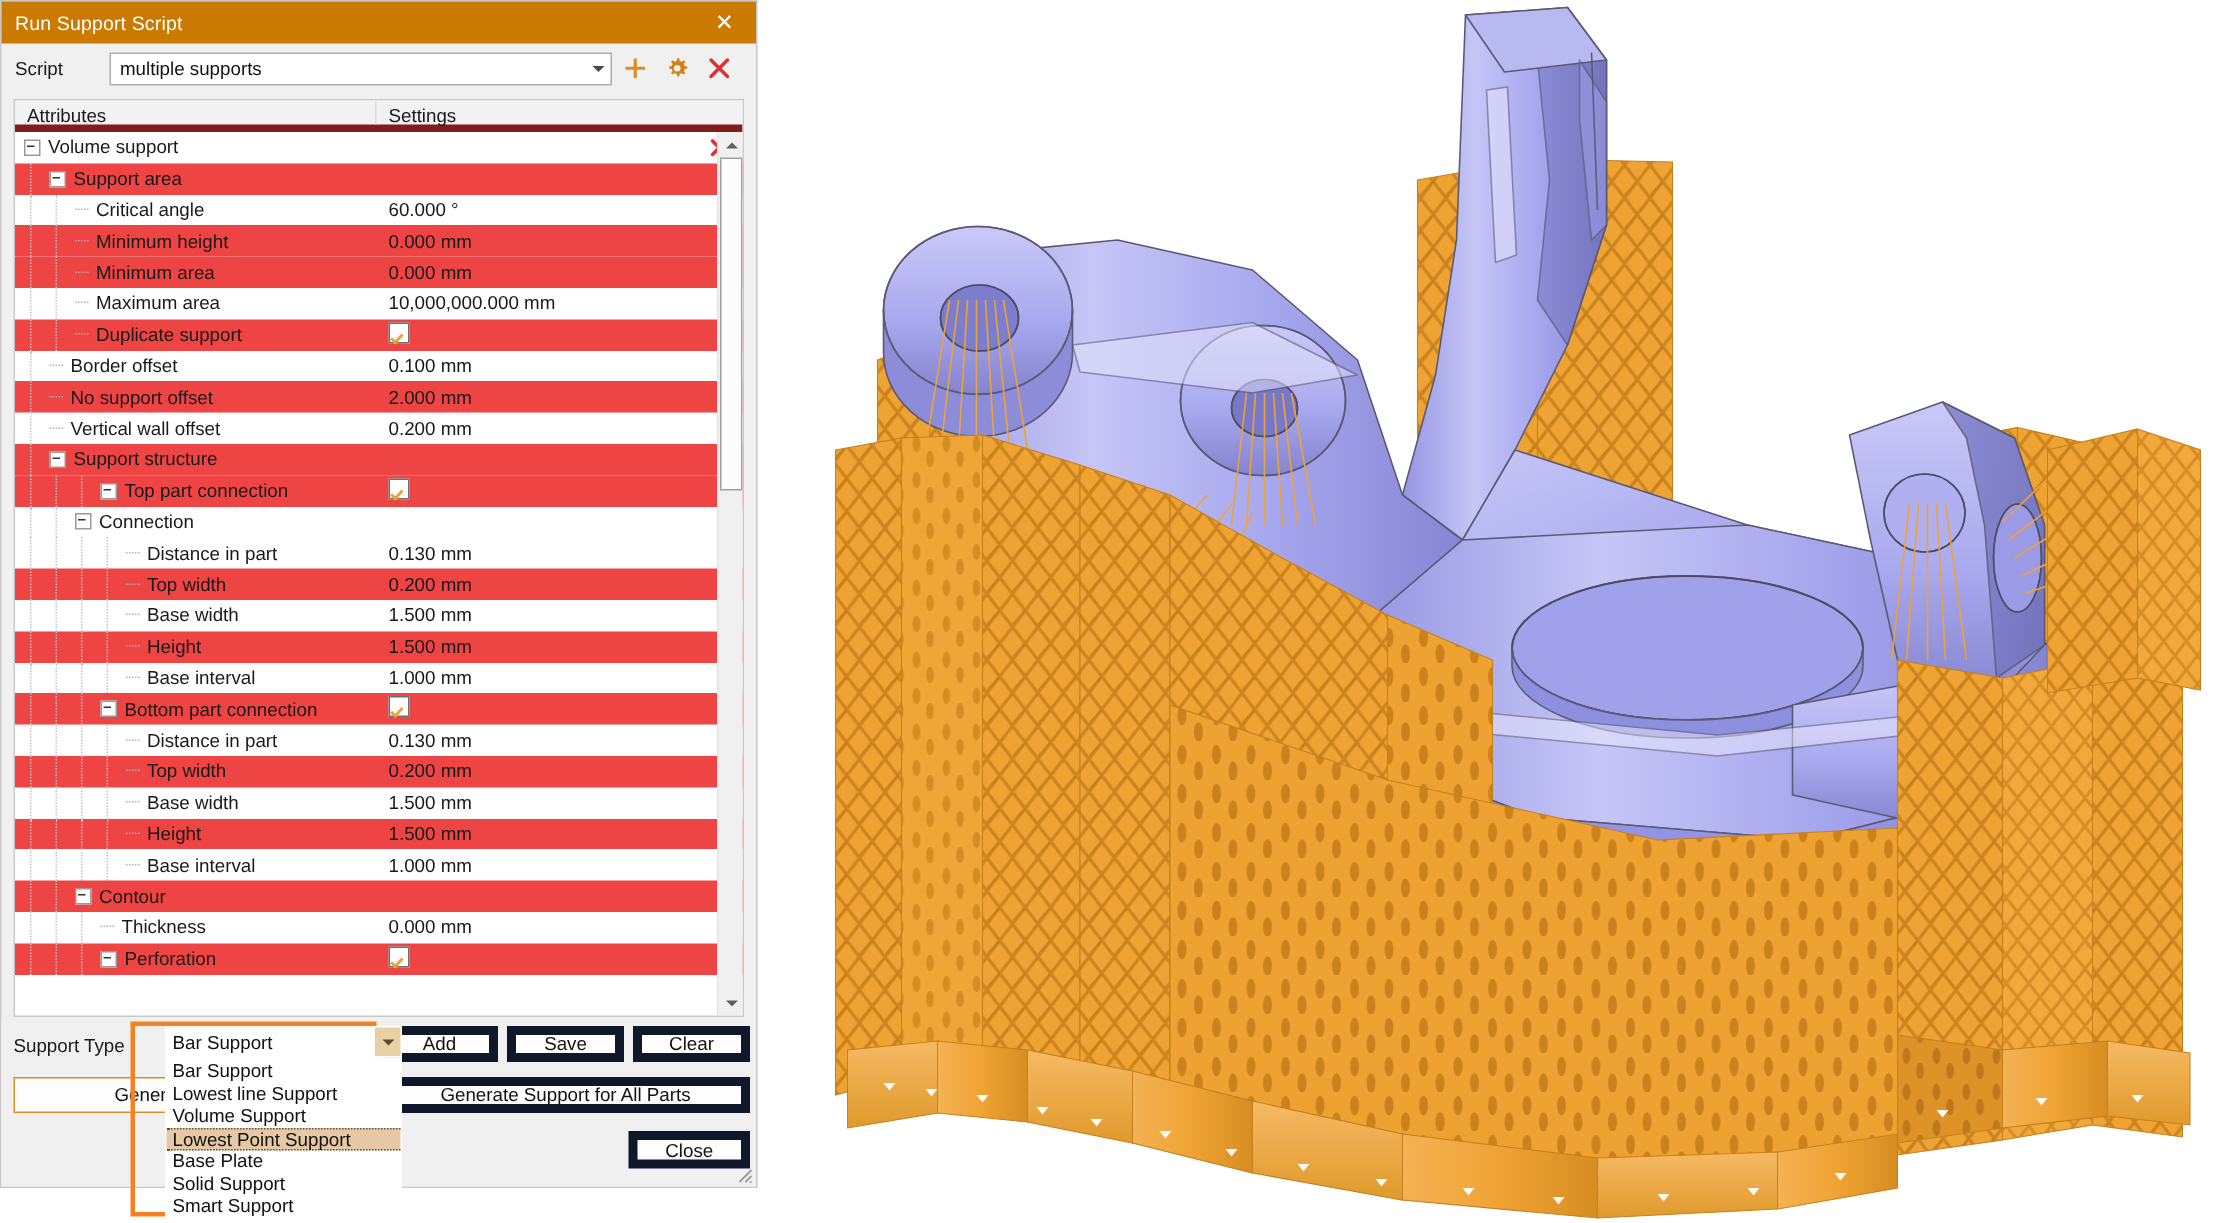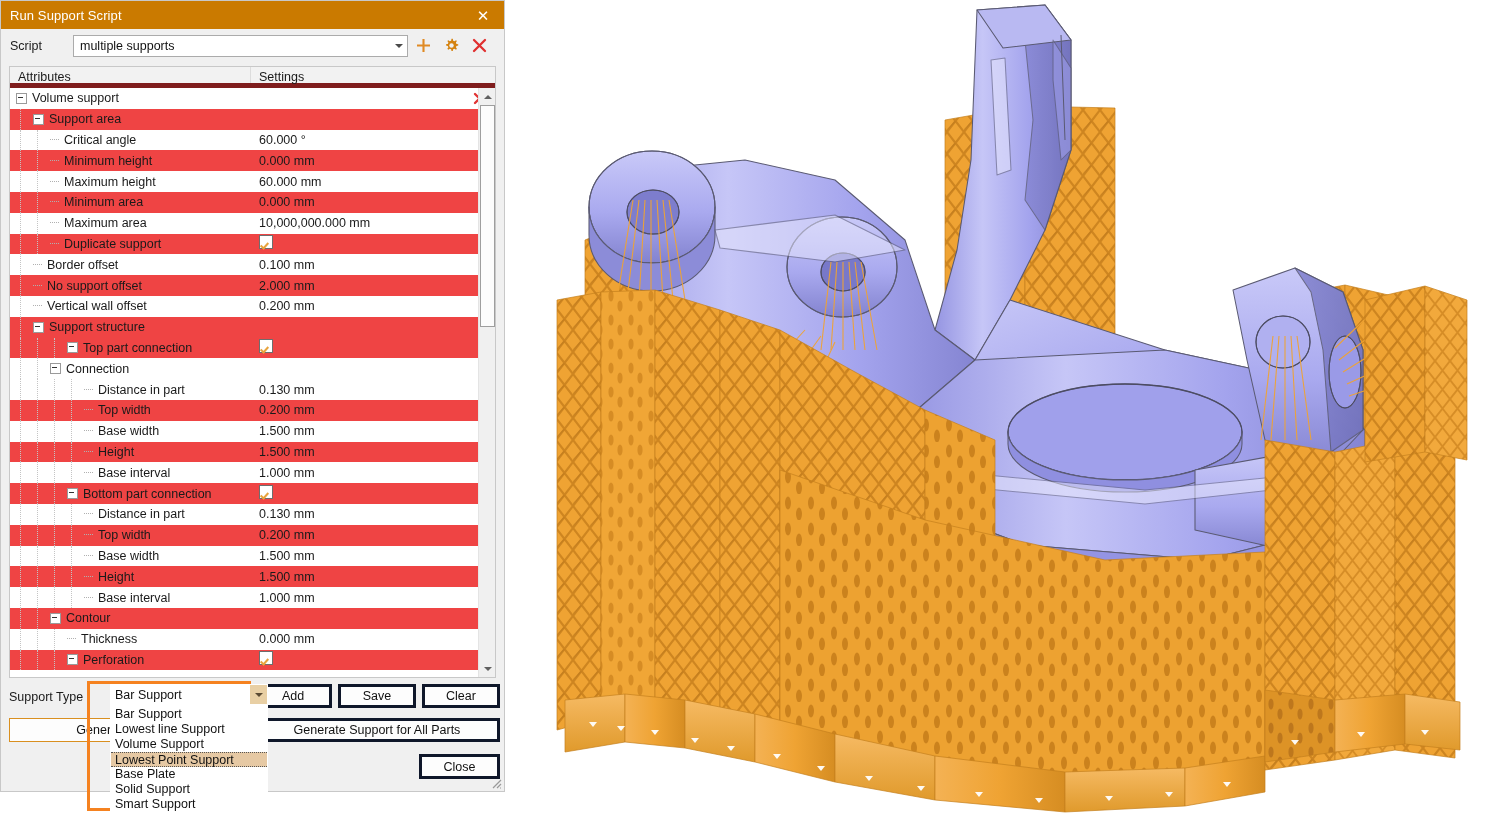--- a/index.html
+++ b/index.html
@@ -74,21 +74,21 @@
     border-right:4px solid transparent;}
   .vscroll .up i{border-bottom:4px solid #606060;}
   .vscroll .dn{position:absolute;bottom:0;left:0;}
   .vscroll .dn i{border-top:4px solid #606060;}
   .vscroll .thumb{position:absolute;left:1px;top:17px;width:15px;height:222px;
     background:#fcfcfc;border:1px solid #9e9e9e;box-sizing:border-box;}
 
   
   .bottom{position:absolute;left:0;top:678px;width:503px;height:112px;background:#f0f0f0;}
   .sup-lbl{position:absolute;left:8px;top:11px;font-size:12.5px;}
-  .btn{position:absolute;background:#fdfdfd;border:3px solid #0f172a;box-sizing:border-box;
+  .btn{position:absolute;background:#fdfdfd;border:6px solid #0f172a;box-sizing:border-box;
     font-family:"Liberation Sans",sans-serif;font-size:12.5px;color:#111;
     display:flex;align-items:center;justify-content:center;}
   .btn.accent{border:1px solid #d98f1f;}
 
   
   .cb-wrap{position:absolute;left:89px;top:683px;width:158px;padding-left:20px;}
   .cb-focus{position:absolute;left:86px;top:680px;width:164px;height:130px;
     border:3px solid #f58220;box-sizing:border-box;pointer-events:none;}
   .cb-field{position:relative;width:158px;height:21px;background:#fff;border:1px solid #fff;
     box-sizing:border-box;display:flex;align-items:center;}
@@ -390,30 +390,20 @@
           <div class="trow alt">
             <div class="attr">
               <span class="vline" style="left: 10px;"></span>
               <span class="vline" style="left: 27px;"></span>
               <span style="display: inline-block; width: 40px; flex: 0 0 auto;"></span>
               <span class="leafdot"></span>
               <span class="label">Minimum height</span>
             </div>
             <div class="setting">0.000 mm</div>
           </div>
-          <div class="trow">
-            <div class="attr">
-              <span class="vline" style="left: 10px;"></span>
-              <span class="vline" style="left: 27px;"></span>
-              <span style="display: inline-block; width: 40px; flex: 0 0 auto;"></span>
-              <span class="leafdot"></span>
-              <span class="label">Maximum height</span>
-            </div>
-            <div class="setting">60.000 mm</div>
-          </div>
           <div class="trow alt">
             <div class="attr">
               <span class="vline" style="left: 10px;"></span>
               <span class="vline" style="left: 27px;"></span>
               <span style="display: inline-block; width: 40px; flex: 0 0 auto;"></span>
               <span class="leafdot"></span>
               <span class="label">Minimum area</span>
             </div>
             <div class="setting">0.000 mm</div>
           </div>

